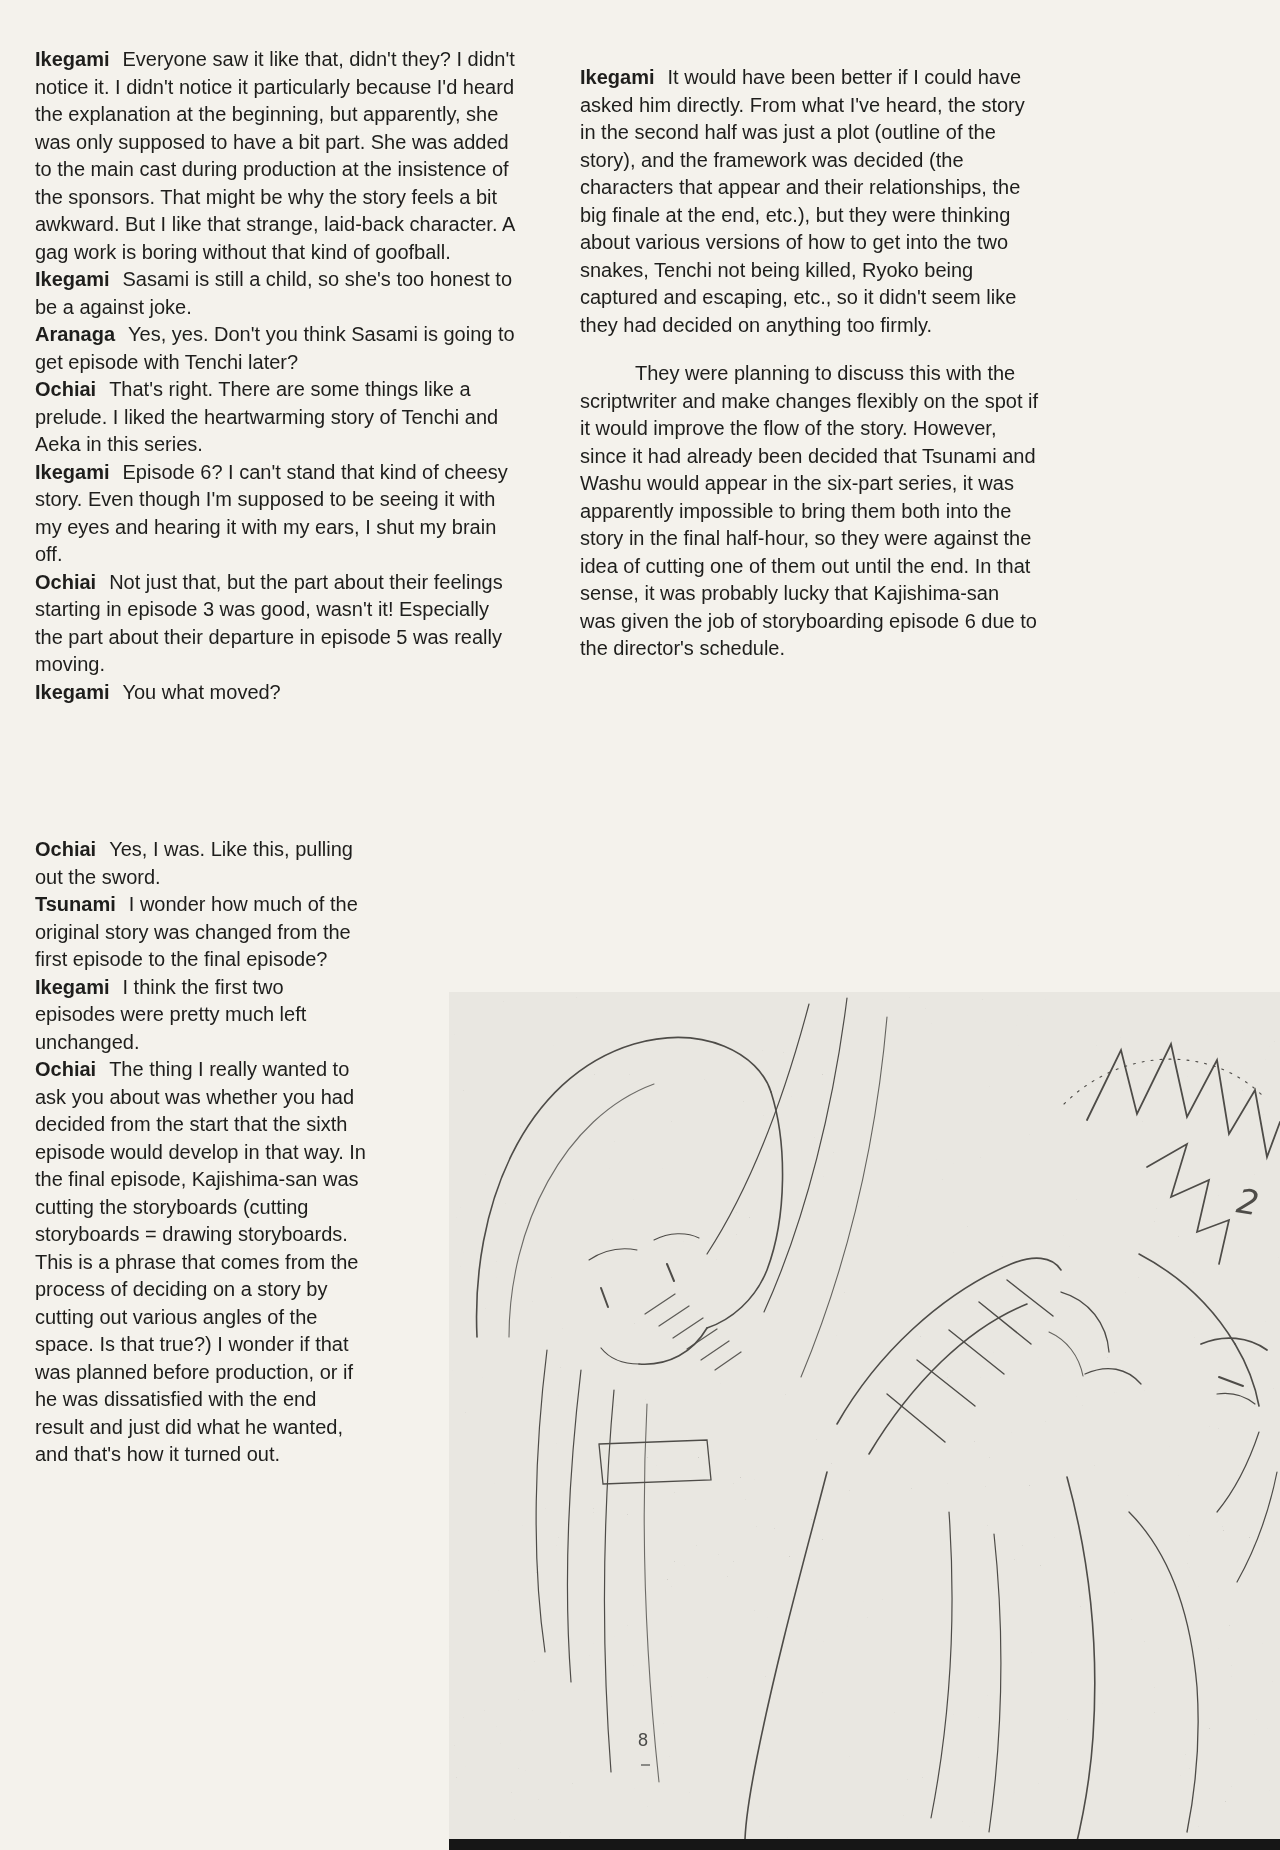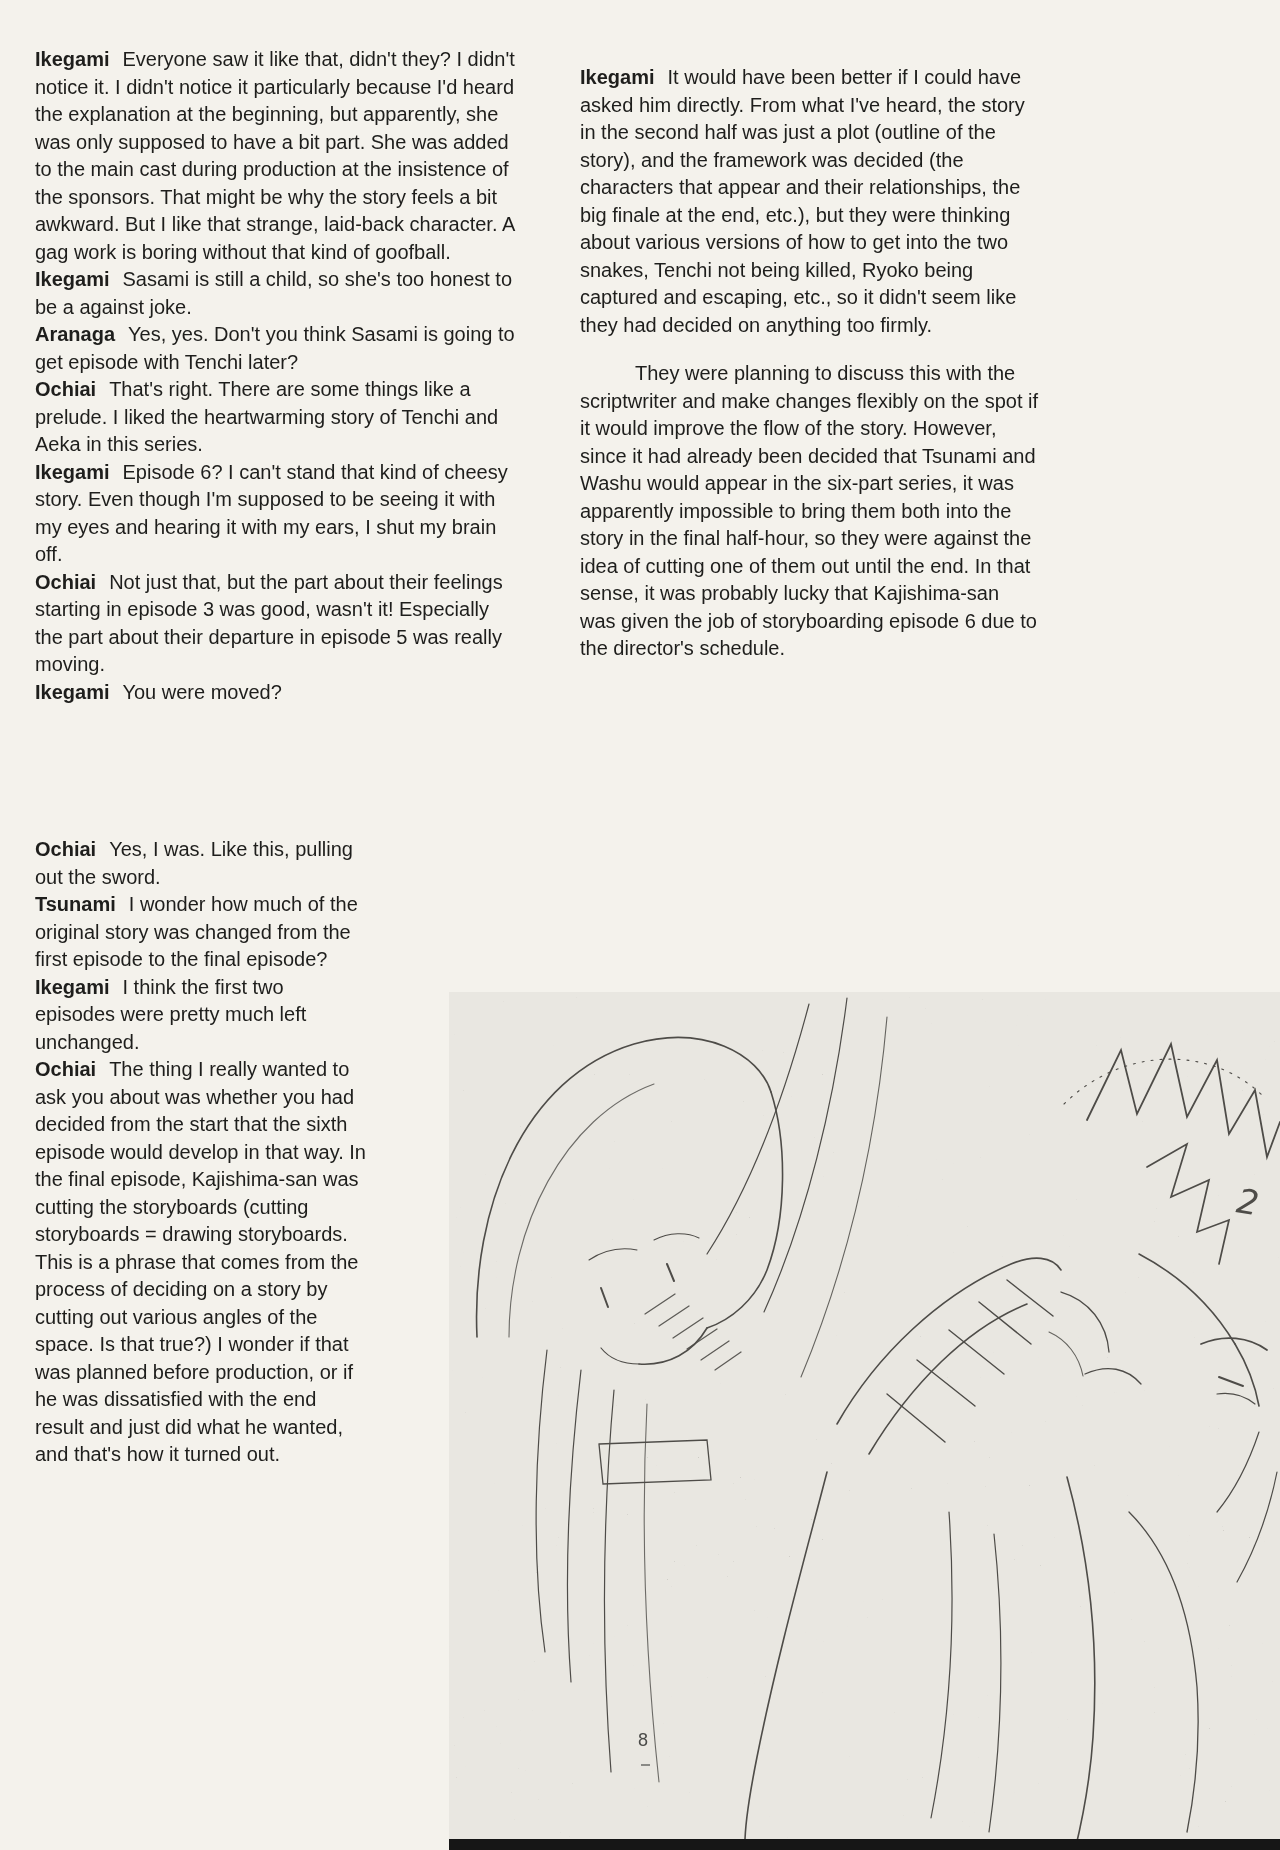--- a/index.html
+++ b/index.html
@@ -53,21 +53,21 @@
 </head>
 <body>
 
 <div class="col" id="left-top">
   <p><span class="spk">Ikegami</span><span>Everyone saw it like that, didn't they? I didn't notice it. I didn't notice it particularly because I'd heard the explanation at the beginning, but apparently, she was only supposed to have a bit part. She was added to the main cast during production at the insistence of the sponsors. That might be why the story feels a bit awkward. But I like that strange, laid-back character. A gag work is boring without that kind of goofball.</span></p>
   <p><span class="spk">Ikegami</span><span>Sasami is still a child, so she's too honest to be a against joke.</span></p>
   <p><span class="spk">Aranaga</span><span>Yes, yes. Don't you think Sasami is going to get episode with Tenchi later?</span></p>
   <p><span class="spk">Ochiai</span><span>That's right. There are some things like a prelude. I liked the heartwarming story of Tenchi and Aeka in this series.</span></p>
   <p><span class="spk">Ikegami</span><span>Episode 6? I can't stand that kind of cheesy story. Even though I'm supposed to be seeing it with my eyes and hearing it with my ears, I shut my brain off.</span></p>
   <p><span class="spk">Ochiai</span><span>Not just that, but the part about their feelings starting in episode 3 was good, wasn't it! Especially the part about their departure in episode 5 was really moving.</span></p>
-  <p><span class="spk">Ikegami</span><span>You were moved?</span></p>
+  <p><span class="spk">Ikegami</span><span>You what moved?</span></p>
 </div>
 
 <div class="col" id="left-lower">
   <p><span class="spk">Ochiai</span><span>Yes, I was. Like this, pulling out the sword.</span></p>
   <p><span class="spk">Tsunami</span><span>I wonder how much of the original story was changed from the first episode to the final episode?</span></p>
   <p><span class="spk">Ikegami</span><span>I think the first two episodes were pretty much left unchanged.</span></p>
   <p><span class="spk">Ochiai</span><span>The thing I really wanted to ask you about was whether you had decided from the start that the sixth episode would develop in that way. In the final episode, Kajishima-san was cutting the storyboards (cutting storyboards = drawing storyboards. This is a phrase that comes from the process of deciding on a story by cutting out various angles of the space. Is that true?) I wonder if that was planned before production, or if he was dissatisfied with the end result and just did what he wanted, and that's how it turned out.</span></p>
 </div>
 
 <div class="col" id="right-col">

